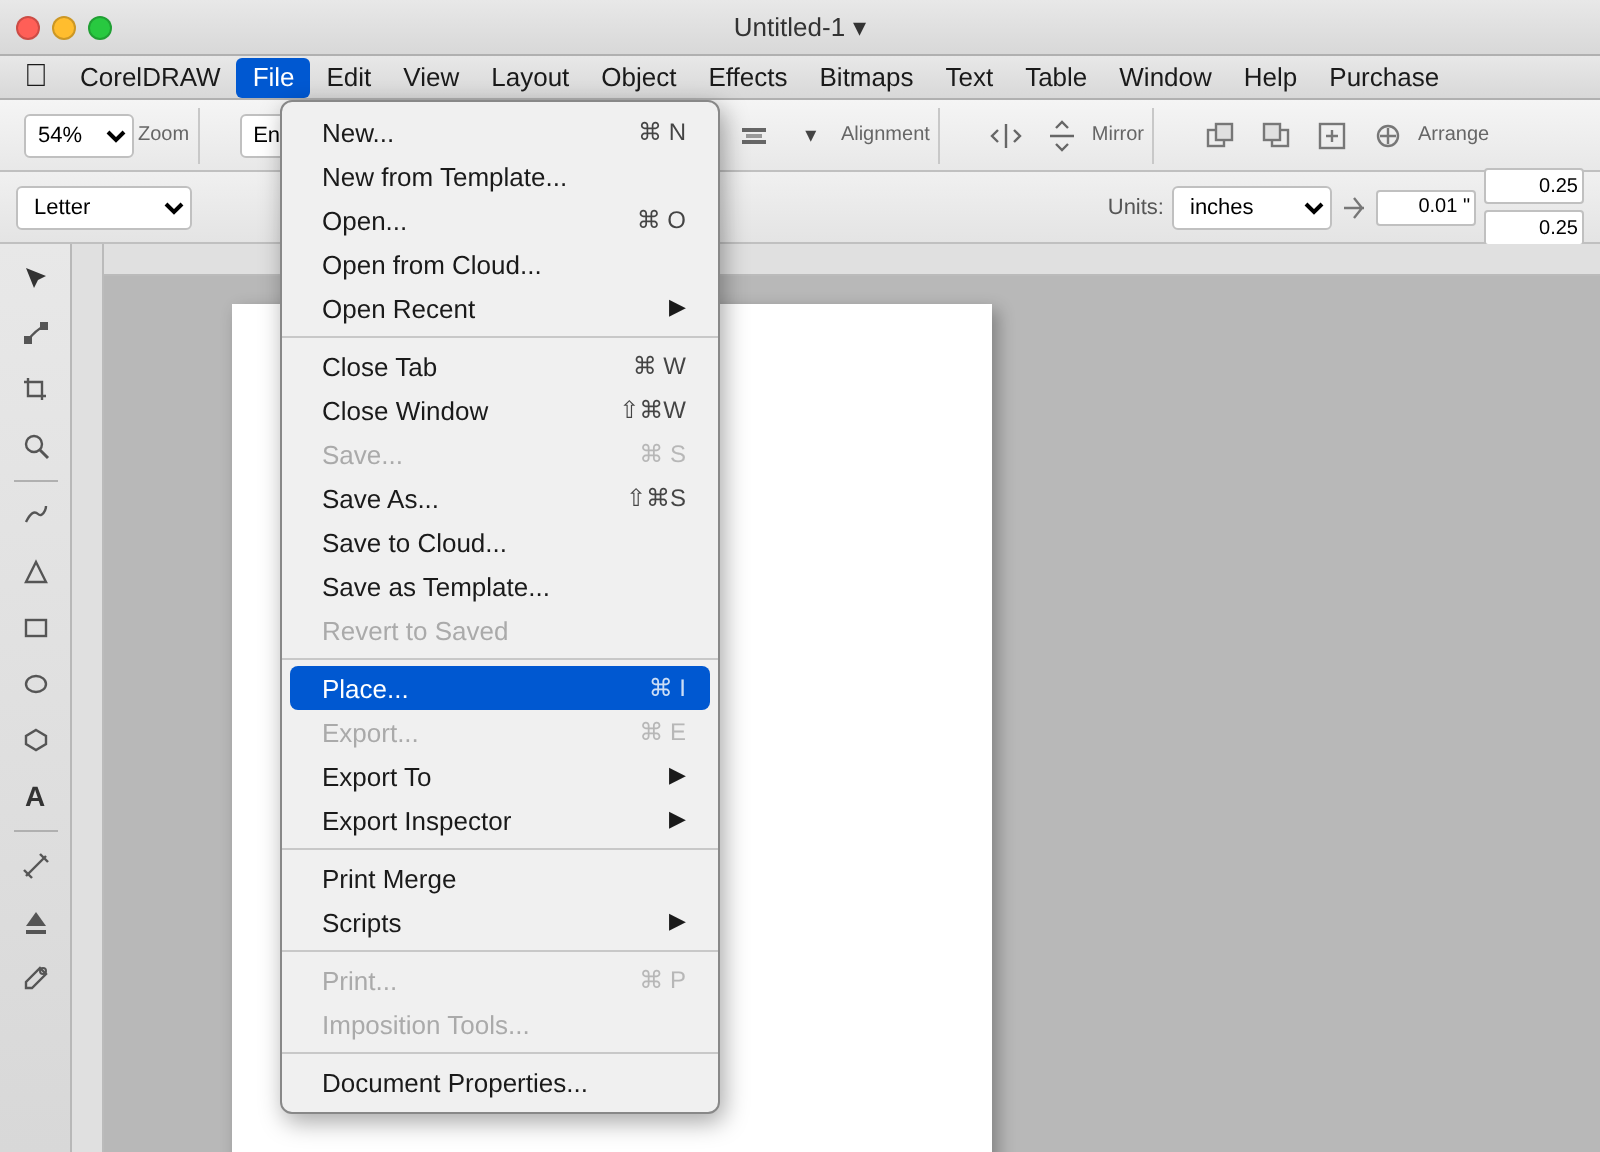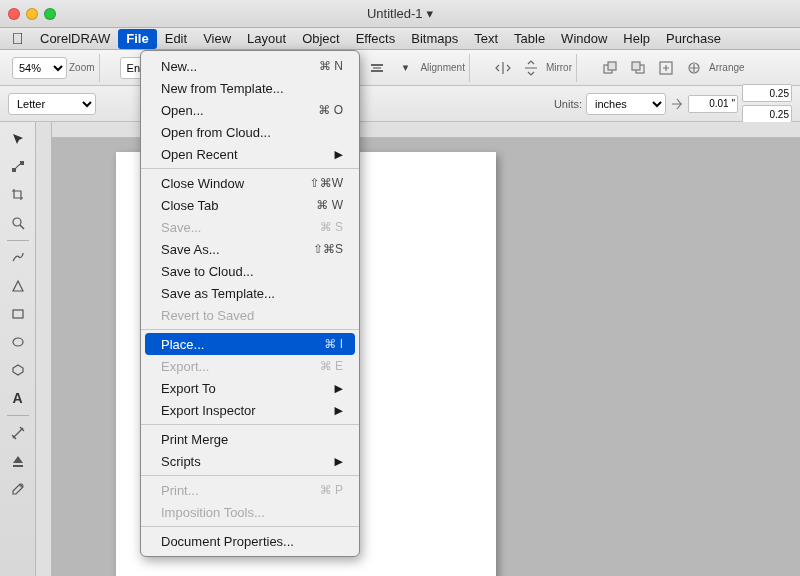--- a/index.html
+++ b/index.html
@@ -63,21 +63,21 @@
     .menu-item {
       padding: 2px 8px;
       font-size: 13px;
       color: #1a1a1a;
       cursor: pointer;
       border-radius: 3px;
       height: 20px;
       display: flex;
       align-items: center;
     }
-    .menu-item.active { background: #0058d1; color: white; font-weight: bold; }
+    .menu-item.active { background: #0058d1; color: white; }
     .apple-menu {
       font-size: 16px;
       padding: 2px 8px;
       cursor: pointer;
     }
 
     
     .toolbar1 {
       height: 36px;
       background: linear-gradient(180deg, #f5f5f5 0%, #e8e8e8 100%);
@@ -250,21 +250,21 @@
       box-shadow: 2px 4px 12px rgba(0,0,0,0.35);
       padding: 4px 0;
       z-index: 200;
     }
     .dm-item {
       padding: 4px 16px 4px 20px;
       font-size: 13px;
       color: #1a1a1a;
       cursor: pointer;
       display: flex;
-      align-items: center;
+      align-items: flex-start;
       justify-content: space-between;
       height: 22px;
     }
     .dm-item.active-item {
       background: #0058d1;
       color: white;
       border-radius: 4px;
       margin: 0 4px;
       padding: 4px 12px 4px 16px;
       width: calc(100% - 8px);
@@ -541,26 +541,26 @@
     <span class="dm-shortcut"></span>
   </div>
   <div class="dm-item">
     <span>Open Recent</span>
     <span class="dm-arrow">▶</span>
   </div>
 
   <div class="dm-separator"></div>
 
   <div class="dm-item">
+    <span>Close Tab</span>
+    <span class="dm-shortcut">⌘ W</span>
+  </div>
+  <div class="dm-item">
     <span>Close Window</span>
     <span class="dm-shortcut">⇧⌘W</span>
-  </div>
-  <div class="dm-item">
-    <span>Close Tab</span>
-    <span class="dm-shortcut">⌘ W</span>
   </div>
   <div class="dm-item disabled">
     <span>Save...</span>
     <span class="dm-shortcut">⌘ S</span>
   </div>
   <div class="dm-item">
     <span>Save As...</span>
     <span class="dm-shortcut">⇧⌘S</span>
   </div>
   <div class="dm-item">

